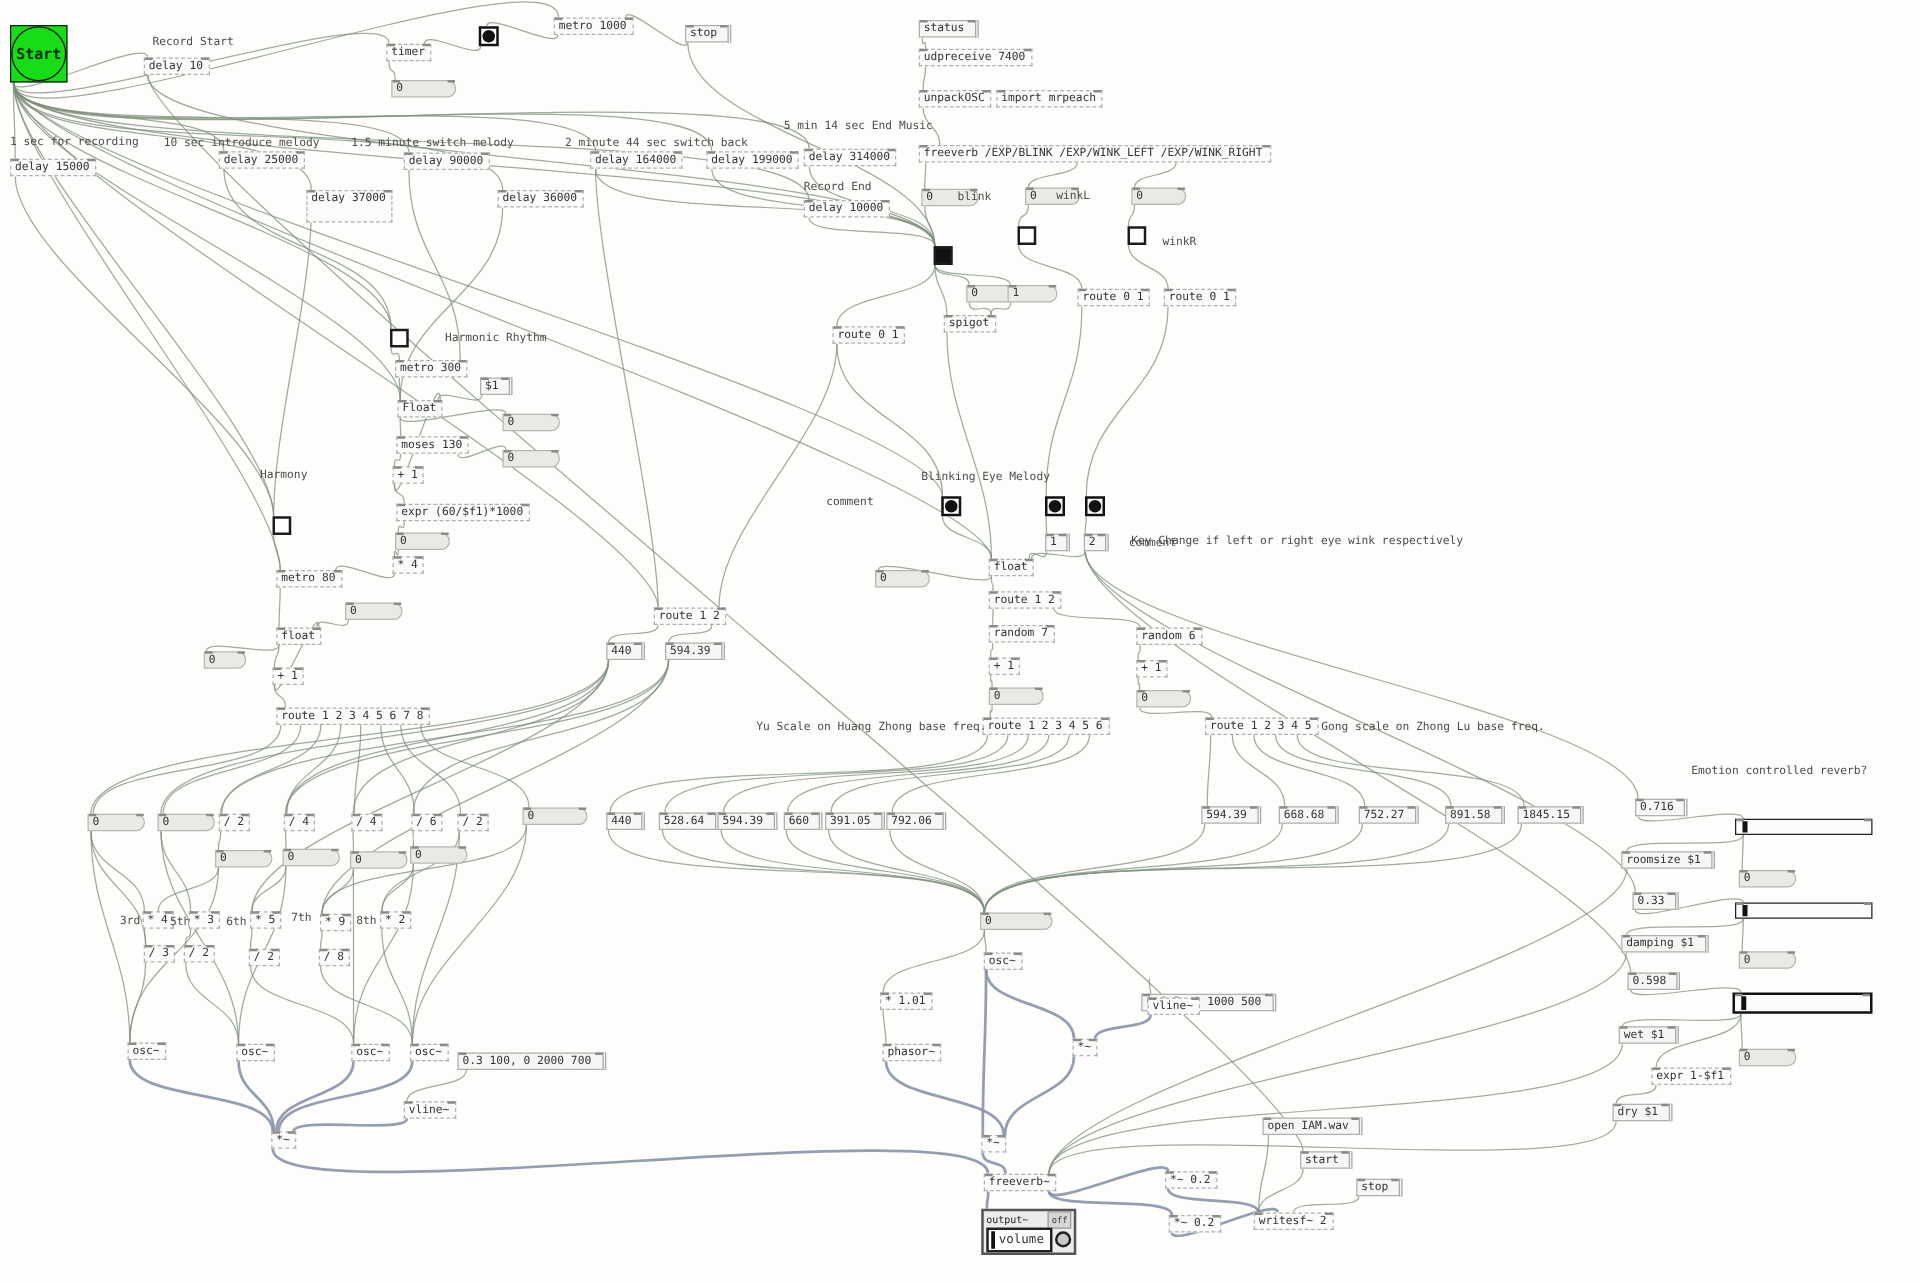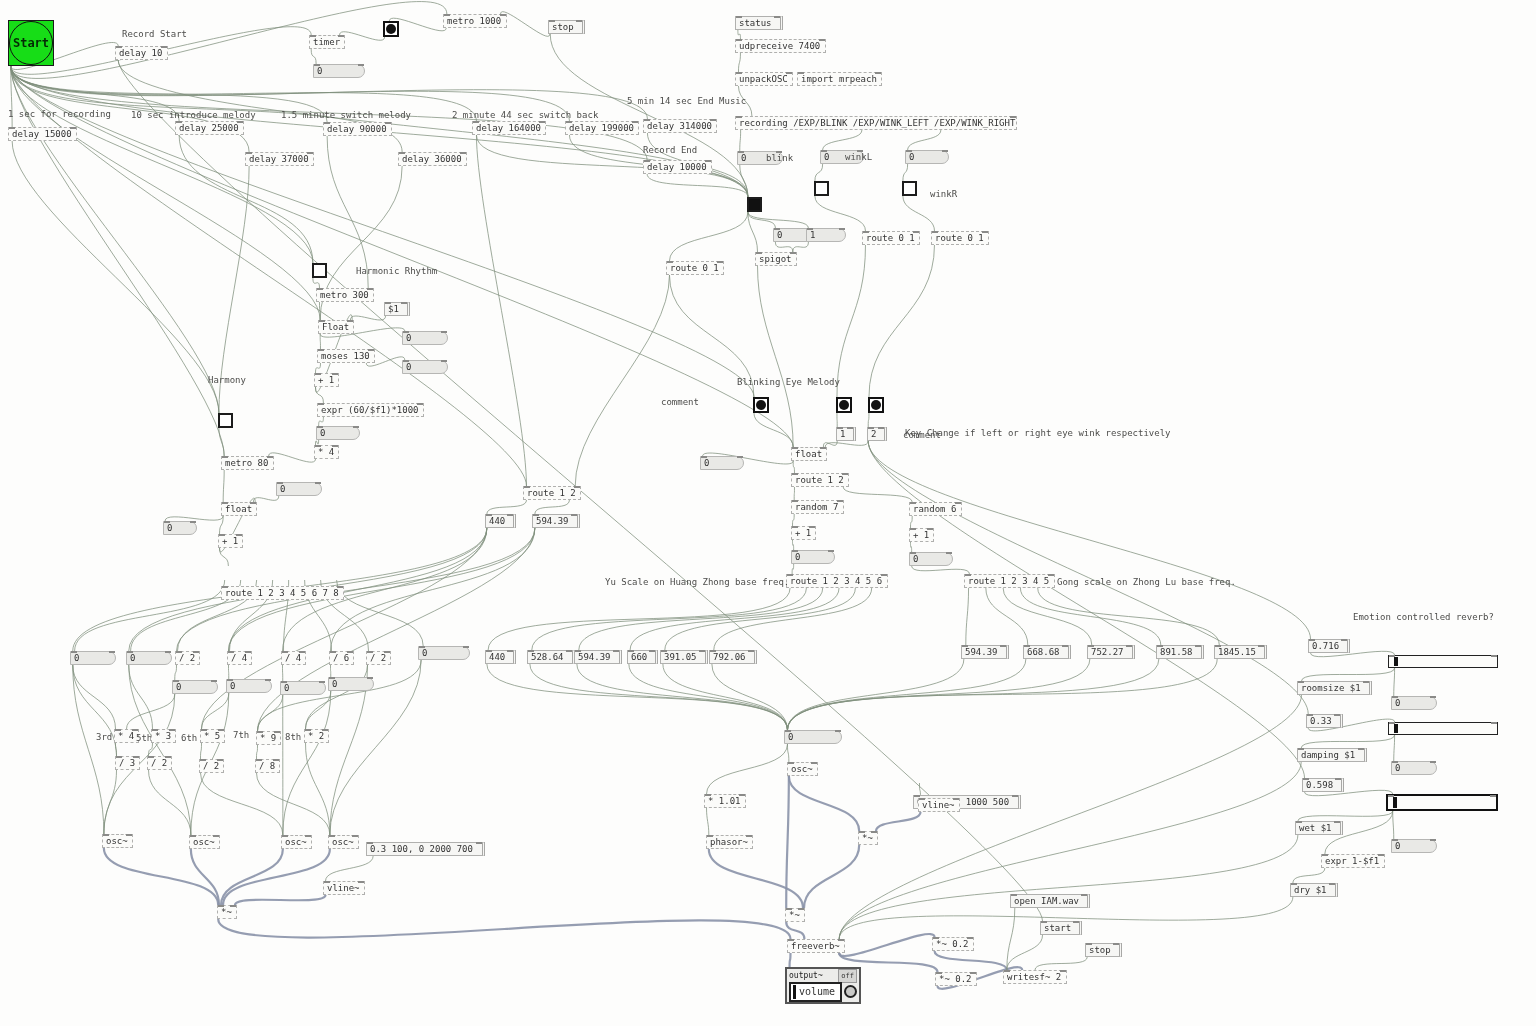--- a/index.html
+++ b/index.html
@@ -260,32 +260,32 @@
       <span class="c"></span>
     </div>
     <div class="node num port" style="left: 313px; top: 64px; width: 52px; height: 14px;">0</div>
     <div class="node obj port" style="left: 443px; top: 14px; width: 64px; height: 14px;">metro 1000</div>
     <div class="node msg port" style="left: 548px; top: 20px; width: 37px; height: 14px;">stop</div>
     <div class="node msg port" style="left: 735px; top: 16px; width: 48px; height: 14px;">status</div>
     <div class="node obj port" style="left: 735px; top: 39px; width: 91px; height: 14px;">udpreceive 7400</div>
     <div class="node obj port" style="left: 735px; top: 72px; width: 58px; height: 14px;">unpackOSC</div>
     <div class="node obj port" style="left: 797px; top: 72px; width: 85px; height: 14px;">import mrpeach</div>
     <div class="node cmt" style="left: 627px; top: 95px;">5 min 14 sec End Music</div>
-    <div class="node obj port" style="left: 735px; top: 116px; width: 282px; height: 14px;">recording /EXP/BLINK /EXP/WINK_LEFT /EXP/WINK_RIGHT</div>
+    <div class="node obj port" style="left: 735px; top: 116px; width: 282px; height: 14px;">freeverb /EXP/BLINK /EXP/WINK_LEFT /EXP/WINK_RIGHT</div>
     <div class="node cmt" style="left: 8px; top: 108px;">1 sec for recording</div>
     <div class="node obj port" style="left: 8px; top: 127px; width: 69px; height: 14px;">delay 15000</div>
     <div class="node cmt" style="left: 131px; top: 109px;">10 sec introduce melody</div>
     <div class="node obj port" style="left: 175px; top: 121px; width: 69px; height: 14px;">delay 25000</div>
     <div class="node cmt" style="left: 281px; top: 109px;">1.5 minute switch melody</div>
     <div class="node obj port" style="left: 323px; top: 122px; width: 69px; height: 14px;">delay 90000</div>
     <div class="node cmt" style="left: 452px; top: 109px;">2 minute 44 sec switch back</div>
     <div class="node obj port" style="left: 472px; top: 121px; width: 74px; height: 14px;">delay 164000</div>
     <div class="node obj port" style="left: 565px; top: 121px; width: 74px; height: 14px;">delay 199000</div>
     <div class="node obj port" style="left: 643px; top: 119px; width: 74px; height: 14px;">delay 314000</div>
-    <div class="node obj port" style="left: 245px; top: 152px; width: 69px; height: 14px;">delay 37000</div>
+    <div class="node obj port" style="left: 245px; top: 152px; width: 69px; height: 26px;">delay 37000</div>
     <div class="node obj port" style="left: 398px; top: 152px; width: 69px; height: 14px;">delay 36000</div>
     <div class="node cmt" style="left: 643px; top: 144px;">Record End</div>
     <div class="node obj port" style="left: 643px; top: 160px; width: 69px; height: 14px;">delay 10000</div>
     <div class="node num port" style="left: 737px; top: 151px; width: 46px; height: 14px;">0</div>
     <div class="node cmt" style="left: 766px; top: 152px;">blink</div>
     <div class="node num port" style="left: 820px; top: 150px; width: 44px; height: 14px;">0</div>
     <div class="node cmt" style="left: 845px; top: 151px;">winkL</div>
     <div class="node num port" style="left: 905px; top: 150px; width: 44px; height: 14px;">0</div>
     <div class="node cmt" style="left: 930px; top: 151px; margin-top: 37px;">winkR</div>
     <div class="node tgl filled" style="left: 747px; top: 197px; width: 15px; height: 15px;"></div>
@@ -309,21 +309,21 @@
     <div class="node obj port" style="left: 317px; top: 403px; width: 107px; height: 14px;">expr (60/$f1)*1000</div>
     <div class="node num port" style="left: 316px; top: 426px; width: 44px; height: 14px;">0</div>
     <div class="node obj port" style="left: 314px; top: 445px; width: 25px; height: 14px;">* 4</div>
     <div class="node cmt" style="left: 208px; top: 374px;">Harmony</div>
     <div class="node tgl" style="left: 218px; top: 413px; width: 15px; height: 15px;"></div>
     <div class="node obj port" style="left: 221px; top: 456px; width: 53px; height: 14px;">metro 80</div>
     <div class="node num port" style="left: 276px; top: 482px; width: 46px; height: 14px;">0</div>
     <div class="node obj port" style="left: 221px; top: 502px; width: 36px; height: 14px;">float</div>
     <div class="node num port" style="left: 163px; top: 521px; width: 34px; height: 14px;">0</div>
     <div class="node obj port" style="left: 218px; top: 534px; width: 25px; height: 14px;">+ 1</div>
-    <div class="node obj port" style="left: 221px; top: 566px; width: 123px; height: 14px; margin-top: 20px;">route 1 2 3 4 5 6 7 8</div>
+    <div class="node obj port" style="left: 221px; top: 566px; width: 123px; height: 14px;">route 1 2 3 4 5 6 7 8</div>
     <div class="node obj port" style="left: 523px; top: 486px; width: 58px; height: 14px;">route 1 2</div>
     <div class="node msg port" style="left: 485px; top: 514px; width: 31px; height: 14px;">440</div>
     <div class="node msg port" style="left: 532px; top: 514px; width: 48px; height: 14px;">594.39</div>
     <div class="node cmt" style="left: 737px; top: 376px;">Blinking Eye Melody</div>
     <div class="node cmt" style="left: 661px; top: 396px;">comment</div>
     <div class="node bang" style="left: 753px; top: 397px; width: 16px; height: 16px;">
       <span class="c"></span>
     </div>
     <div class="node bang" style="left: 836px; top: 397px; width: 16px; height: 16px;">
       <span class="c"></span>

